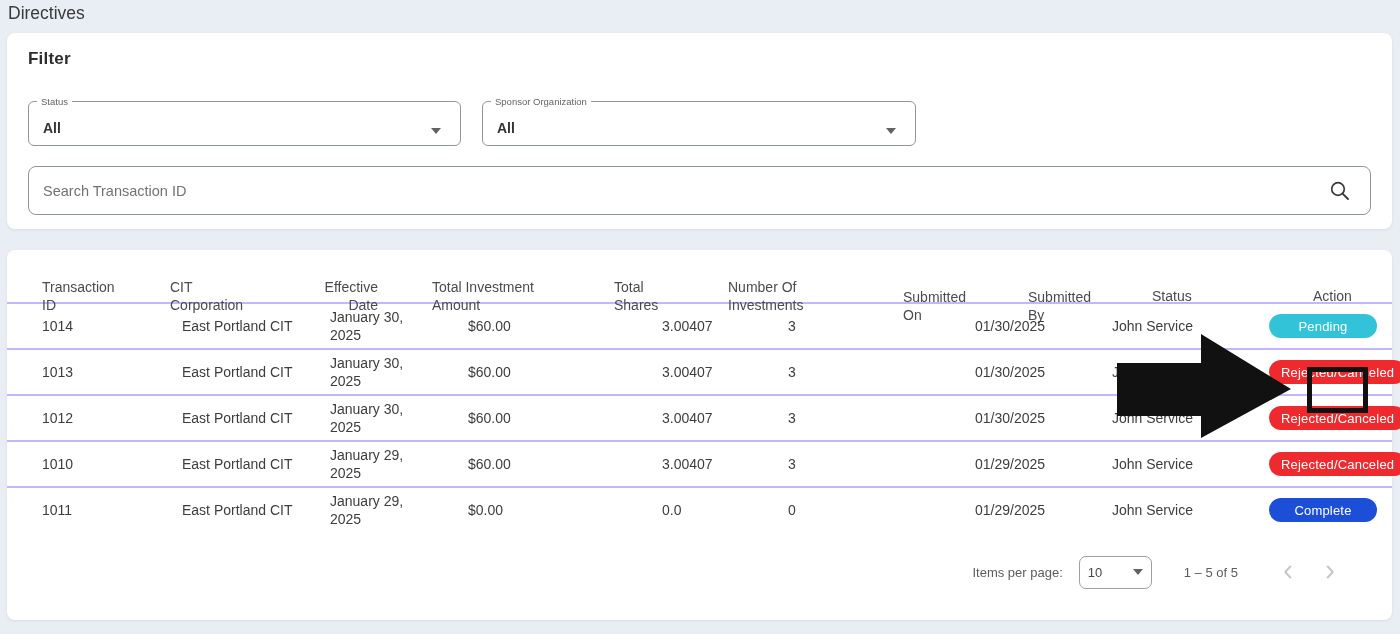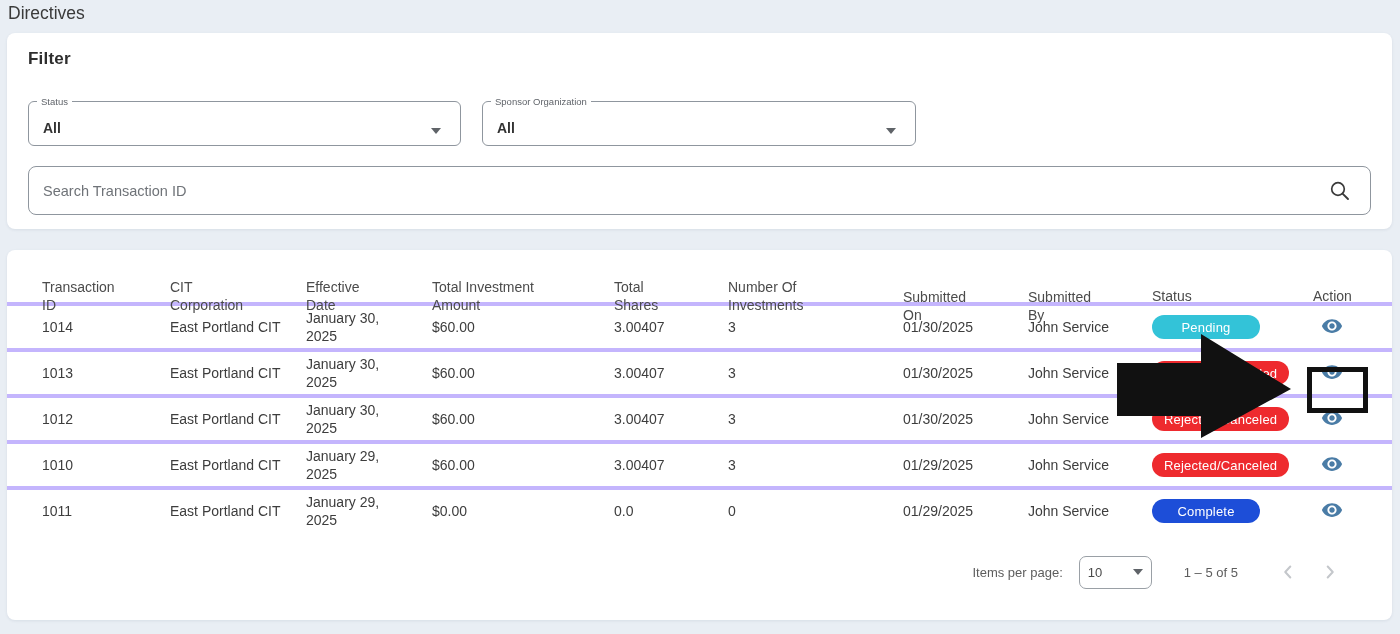--- a/index.html
+++ b/index.html
@@ -64,29 +64,29 @@
   
   .table-card { left:7px; top:250px; width:1385px; height:370px; }
   .trow {
     display:grid;
     grid-template-columns:128px 136px 126px 182px 114px 175px 125px 124px 161px 1fr;
     padding-left:35px;
     align-items:center;
   }
   .thead { height:52px; padding-top:18px; }
   .thead .cell { font-size:14px; color:#4b4b4b; line-height:1.25; }
-  .tbody-row { height:46px; border-top:4px solid #c4b5fd; font-size:14px; color:#3d3d3d; }
+  .tbody-row { height:46px; border-top:2px solid #c4b5fd; font-size:14px; color:#3d3d3d;gap:12px; }
   .cell .wrap { display:inline-block; line-height:1.3; }
-  .w86 { max-width:86px; } .w92 { max-width:92px; } .w72 { max-width:72px; }
+  .w86 { max-width:86px; } .w92 { max-width:92px; } .w72 { max-width:72px;text-align:right; }
   .w118 { max-width:118px; } .w52 { max-width:52px; } .w90 { max-width:90px; }
   .w78 { max-width:78px;margin-top:20px; }
   .badge {
     display:inline-flex; align-items:center; justify-content:center;
     min-width:108px; height:24px; padding:0 12px;
-    border-radius:12px; color:#fff; font-size:13px; letter-spacing:.2px;
+    border-radius:12px; color:#fff; font-size:13px; letter-spacing:.2px;margin-left:21px;
   }
   .eye-btn { display:inline-flex; margin-left:6px; cursor:pointer; }
   
   .paginator {
     position:absolute; left:0; top:302px; width:100%; height:40px;
     display:flex; align-items:center; justify-content:flex-end;
     padding-right:48px; font-size:13px; color:#5d5d5d;
   }
   .pp-select {
     width:73px; height:33px; margin-left:16px;

